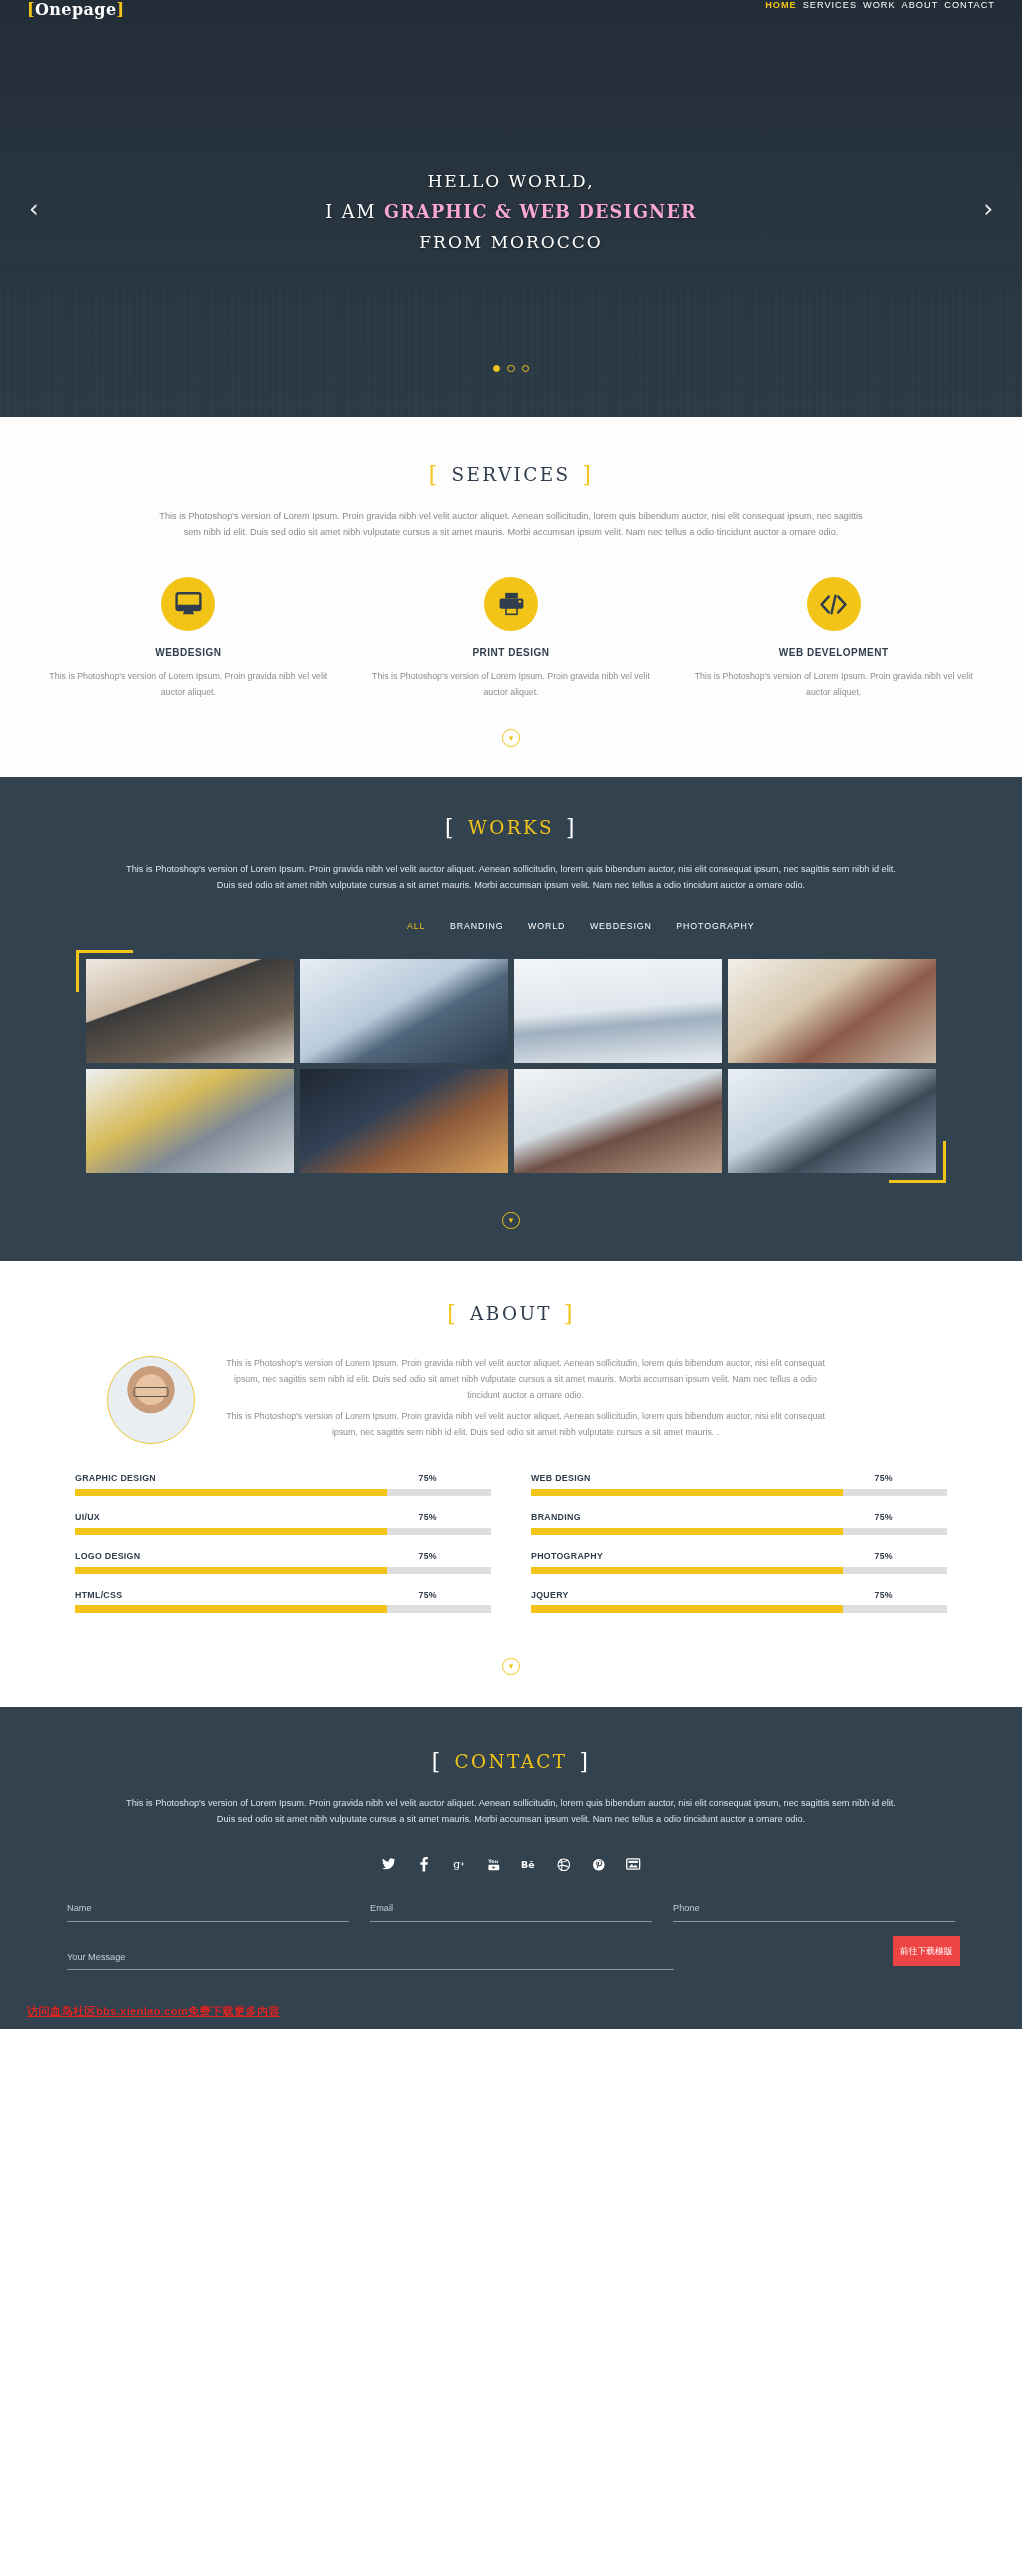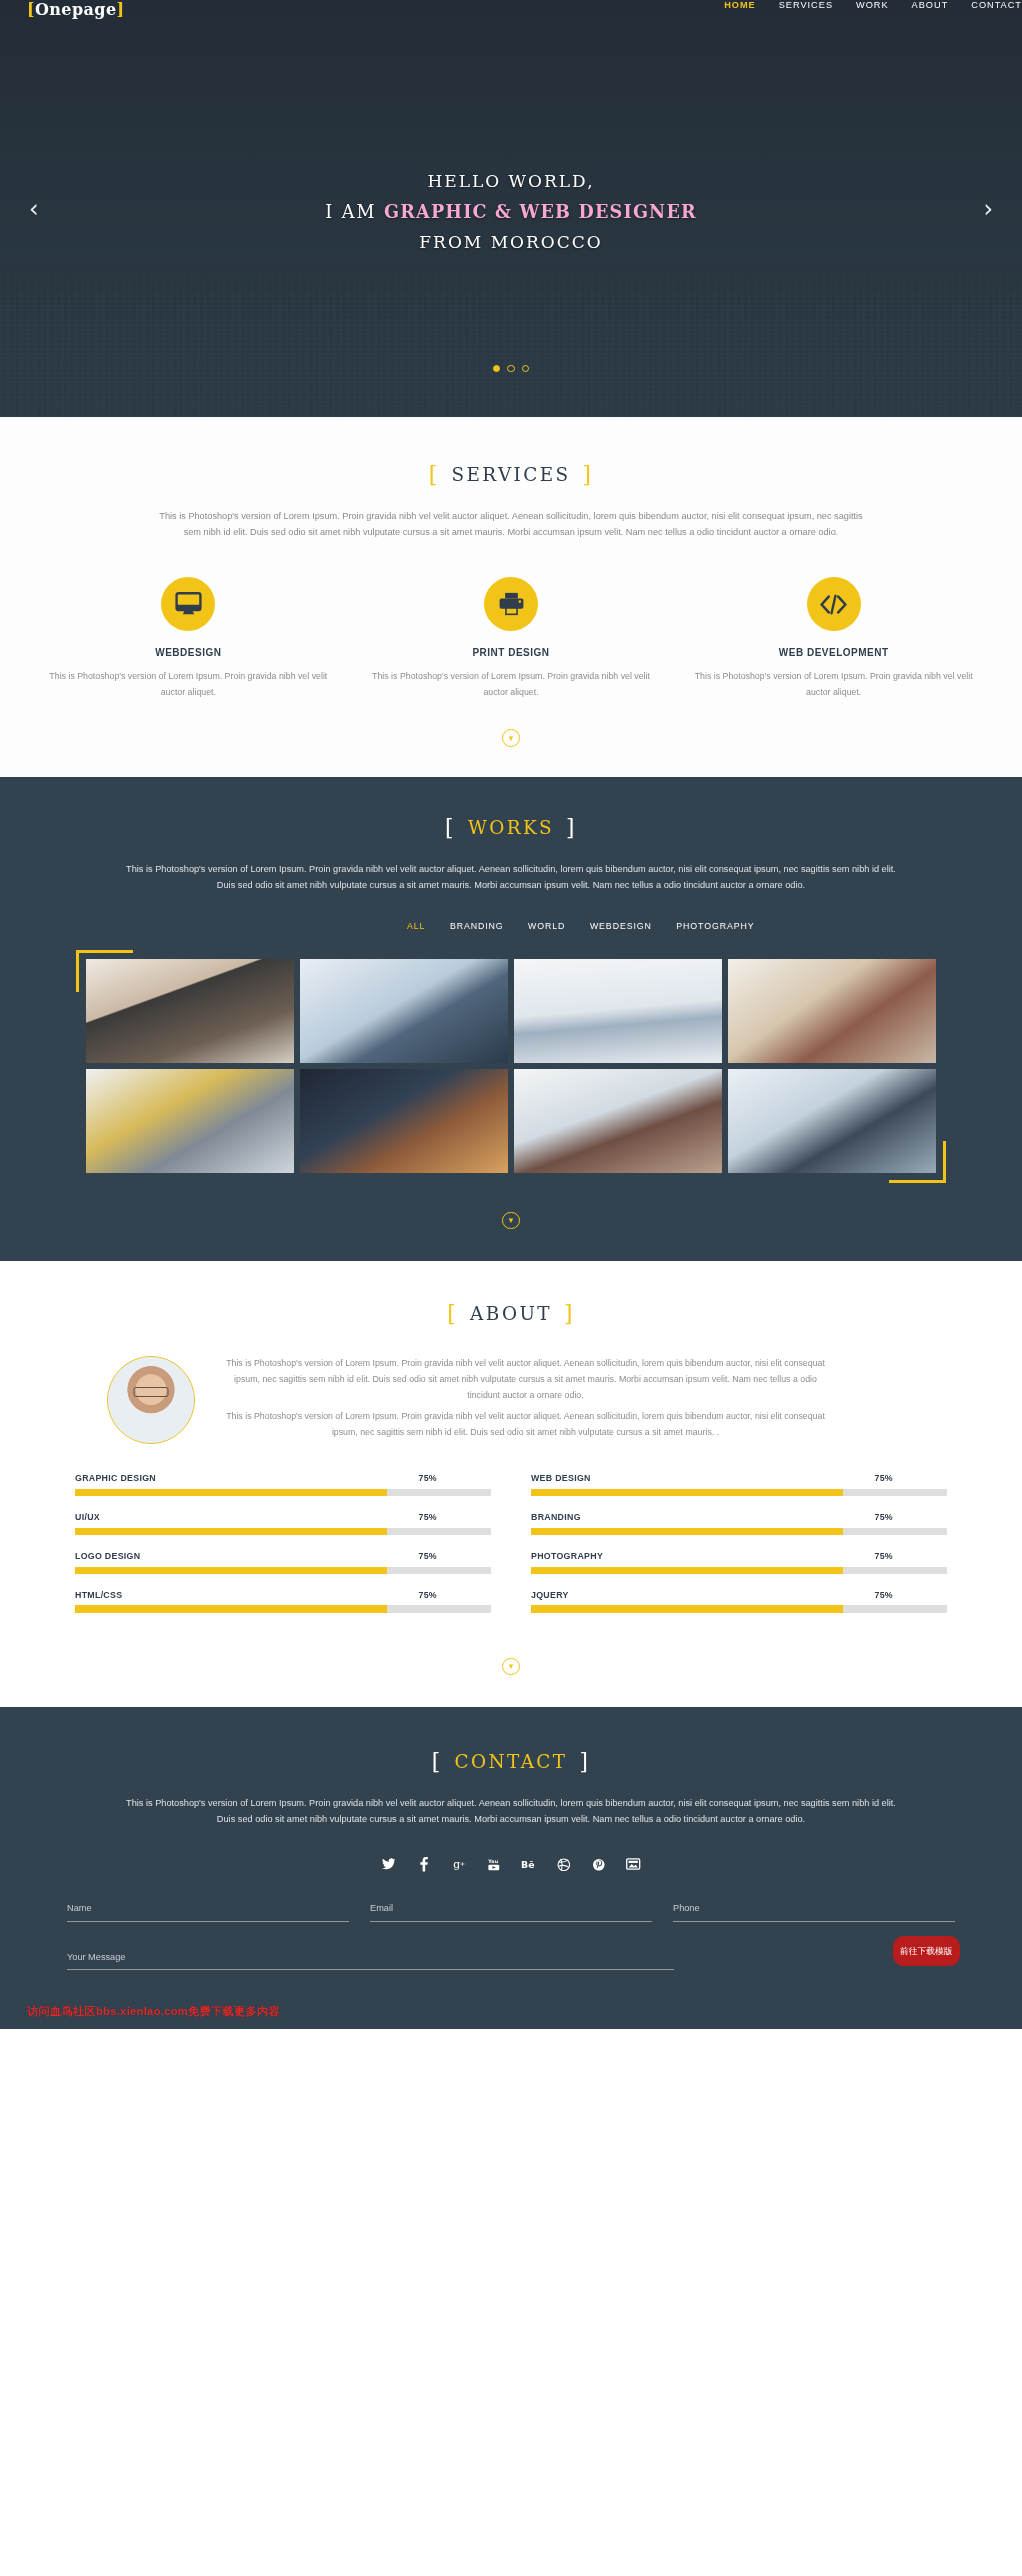--- a/index.html
+++ b/index.html
@@ -53,22 +53,22 @@
     margin-left:27px;
     font-family:"DejaVu Serif", serif;
     font-weight:bold;
     font-size:16px;
     color:#ffffff;
     letter-spacing:0.4px;
     white-space:nowrap;
   }
   .logo .brk { color:#f2c417; }
   .mainnav {
-    margin-left:auto; 
-    display:flex; align-items:center; gap:23px;
+    margin-left:auto; margin-right:27px;
+    display:flex; align-items:center; gap:6px;
   }
   .mainnav a {
     color:#ffffff; text-decoration:none;
     font-size:9.2px; letter-spacing:1px;
     font-family:"Liberation Sans", sans-serif;
   }
   .mainnav a.active { color:#f2c417; font-weight:bold; }
 
   
   .hero-inner {
@@ -248,29 +248,30 @@
   .fld input::placeholder, .fld textarea::placeholder { color:#c8ced4; }
   .row-msg { display:flex; gap:21px; margin-top:27px; align-items:flex-start; }
   .msg { flex:0 0 607px; }
   .sendwrap { flex:1; text-align:right; padding-bottom:4.8px; position:relative; }
   .send {
     color:#f2c417; font-size:8.8px; letter-spacing:0.8px; cursor:pointer;
     font-family:"Liberation Sans", sans-serif;
   }
   .dl-btn {
     position:absolute; right:-4.8px; top:-12.8px;
-    background:#b91c1c; color:#ffffff;
-    font-size:8.8px; padding:8.8px 7.2px; border-radius:11px;
+    background:#ef4444; color:#ffffff;
+    font-size:8.8px; padding:8.8px 7.2px; border-radius:1px;
     cursor:pointer; line-height:1.4; white-space:nowrap;
   }
   .watermark {
     position:absolute; left:27px; bottom:9.6px;
     color:#e02727; font-size:11.2px; font-weight:bold;
     letter-spacing:0.3px; white-space:nowrap;
     text-shadow:0 0 0.8px rgba(0,0,0,.35);
+    text-decoration:underline;
   }
   .contact-pad { height:56px; }
 </style>
 </head>
 <body>
 
 <div class="page">
 
   <section class="hero">
     <div class="hero-bg"></div>

